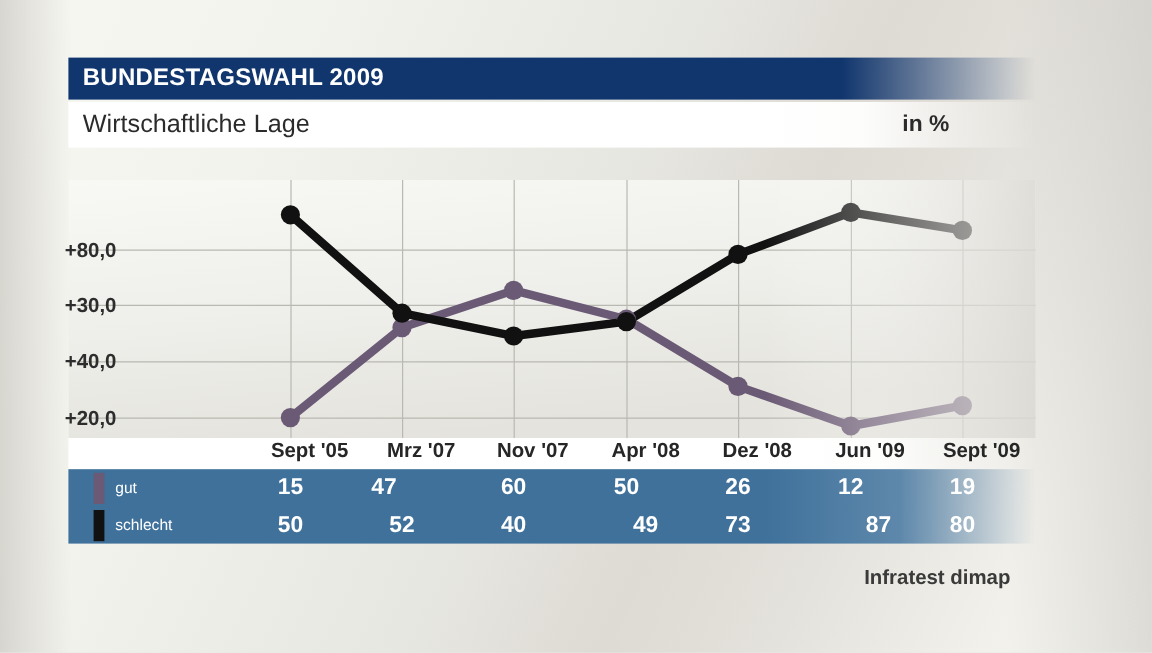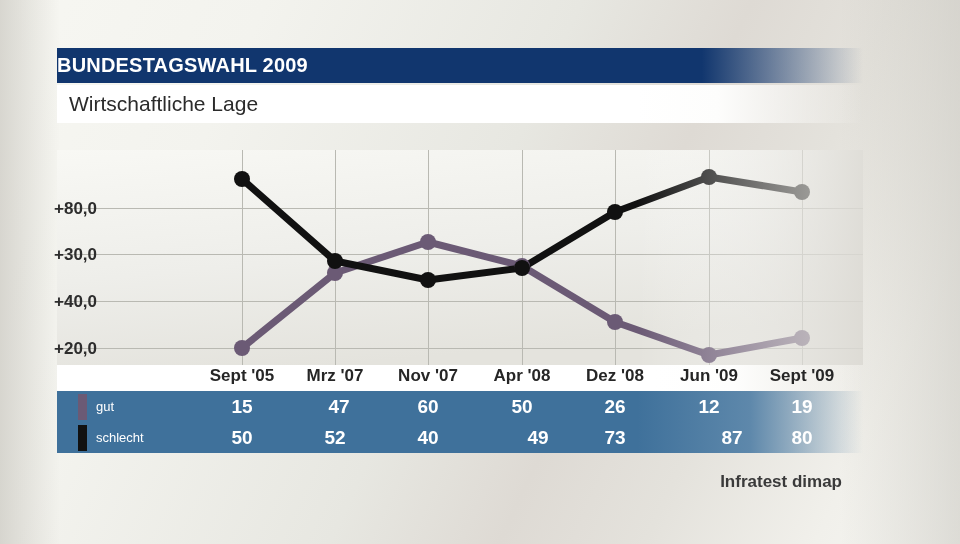--- a/index.html
+++ b/index.html
@@ -57,20 +57,21 @@
         #11366e 0%, #11366e 75%, #11366e 80%, rgba(17,54,110,0) 100%);
     display: flex;
     align-items: center;
     z-index: 3;
   }
   .hdr-navy .txt {
     color: #ffffff;
     font-size: 20px;
     font-weight: bold;
     letter-spacing: .2px;
+    padding-left: 12px;
     white-space: nowrap;
   }
   .hdr-white {
     position: absolute;
     left: 57px;
     top: 85px;
     width: 806px;
     height: 38px;
     background: linear-gradient(90deg,
         #ffffff 0%, #ffffff 72%, #fdfdfc 82%, rgba(255,255,255,0) 100%);
@@ -128,20 +129,21 @@
   }
   .xlab {
     position: absolute;
     top: 366px;
     font-size: 17px;
     font-weight: bold;
     color: #262626;
     white-space: nowrap;
     transform: translateX(-50%);
     z-index: 4;
+    margin-left: 16px;
   }
 
   
   .tbl {
     position: absolute;
     left: 57px;
     top: 391px;
     width: 806px;
     height: 62px;
     background: linear-gradient(90deg,
@@ -199,20 +201,21 @@
 <body>
 
 <div id="stage">
 
   <div class="hdr-navy">
     <span class="txt">BUNDESTAGSWAHL 2009</span>
   </div>
 
   <div class="hdr-white">
     <span class="sub">Wirtschaftliche Lage</span>
+    <span class="unit">in %</span>
   </div>
 
   <div id="plot">
     <svg width="806" height="215" viewBox="0 0 806 215" xmlns="http://www.w3.org/2000/svg">
       <defs>
         <linearGradient id="plotbg" x1="0" y1="0" x2="0.35" y2="1">
           <stop offset="0%" stop-color="#f8f8f4"></stop>
           <stop offset="55%" stop-color="#eeeeea"></stop>
           <stop offset="100%" stop-color="#e4e3dd"></stop>
         </linearGradient>
@@ -283,21 +286,21 @@
   <div class="xlab" style="left:615px;">Dez '08</div>
   <div class="xlab" style="left:709px;">Jun '09</div>
   <div class="xlab" style="left:802px;">Sept '09</div>
 
   <div class="tbl">
 
     <div class="trow r0">
       <div class="swatch" style="background:#6b5a75;"></div>
       <div class="rlabel">gut</div>
       <div class="cell" style="left:185px;">15</div>
-      <div class="cell" style="left:282px;">47</div>
+      <div class="cell" style="left:263px;">47</div>
       <div class="cell" style="left:371px;">60</div>
       <div class="cell" style="left:465px;">50</div>
       <div class="cell" style="left:558px;">26</div>
       <div class="cell" style="left:652px;">12</div>
       <div class="cell" style="left:745px;">19</div>
     </div>
 
     <div class="trow r1">
       <div class="swatch" style="background:#111111;"></div>
       <div class="rlabel">schlecht</div>

